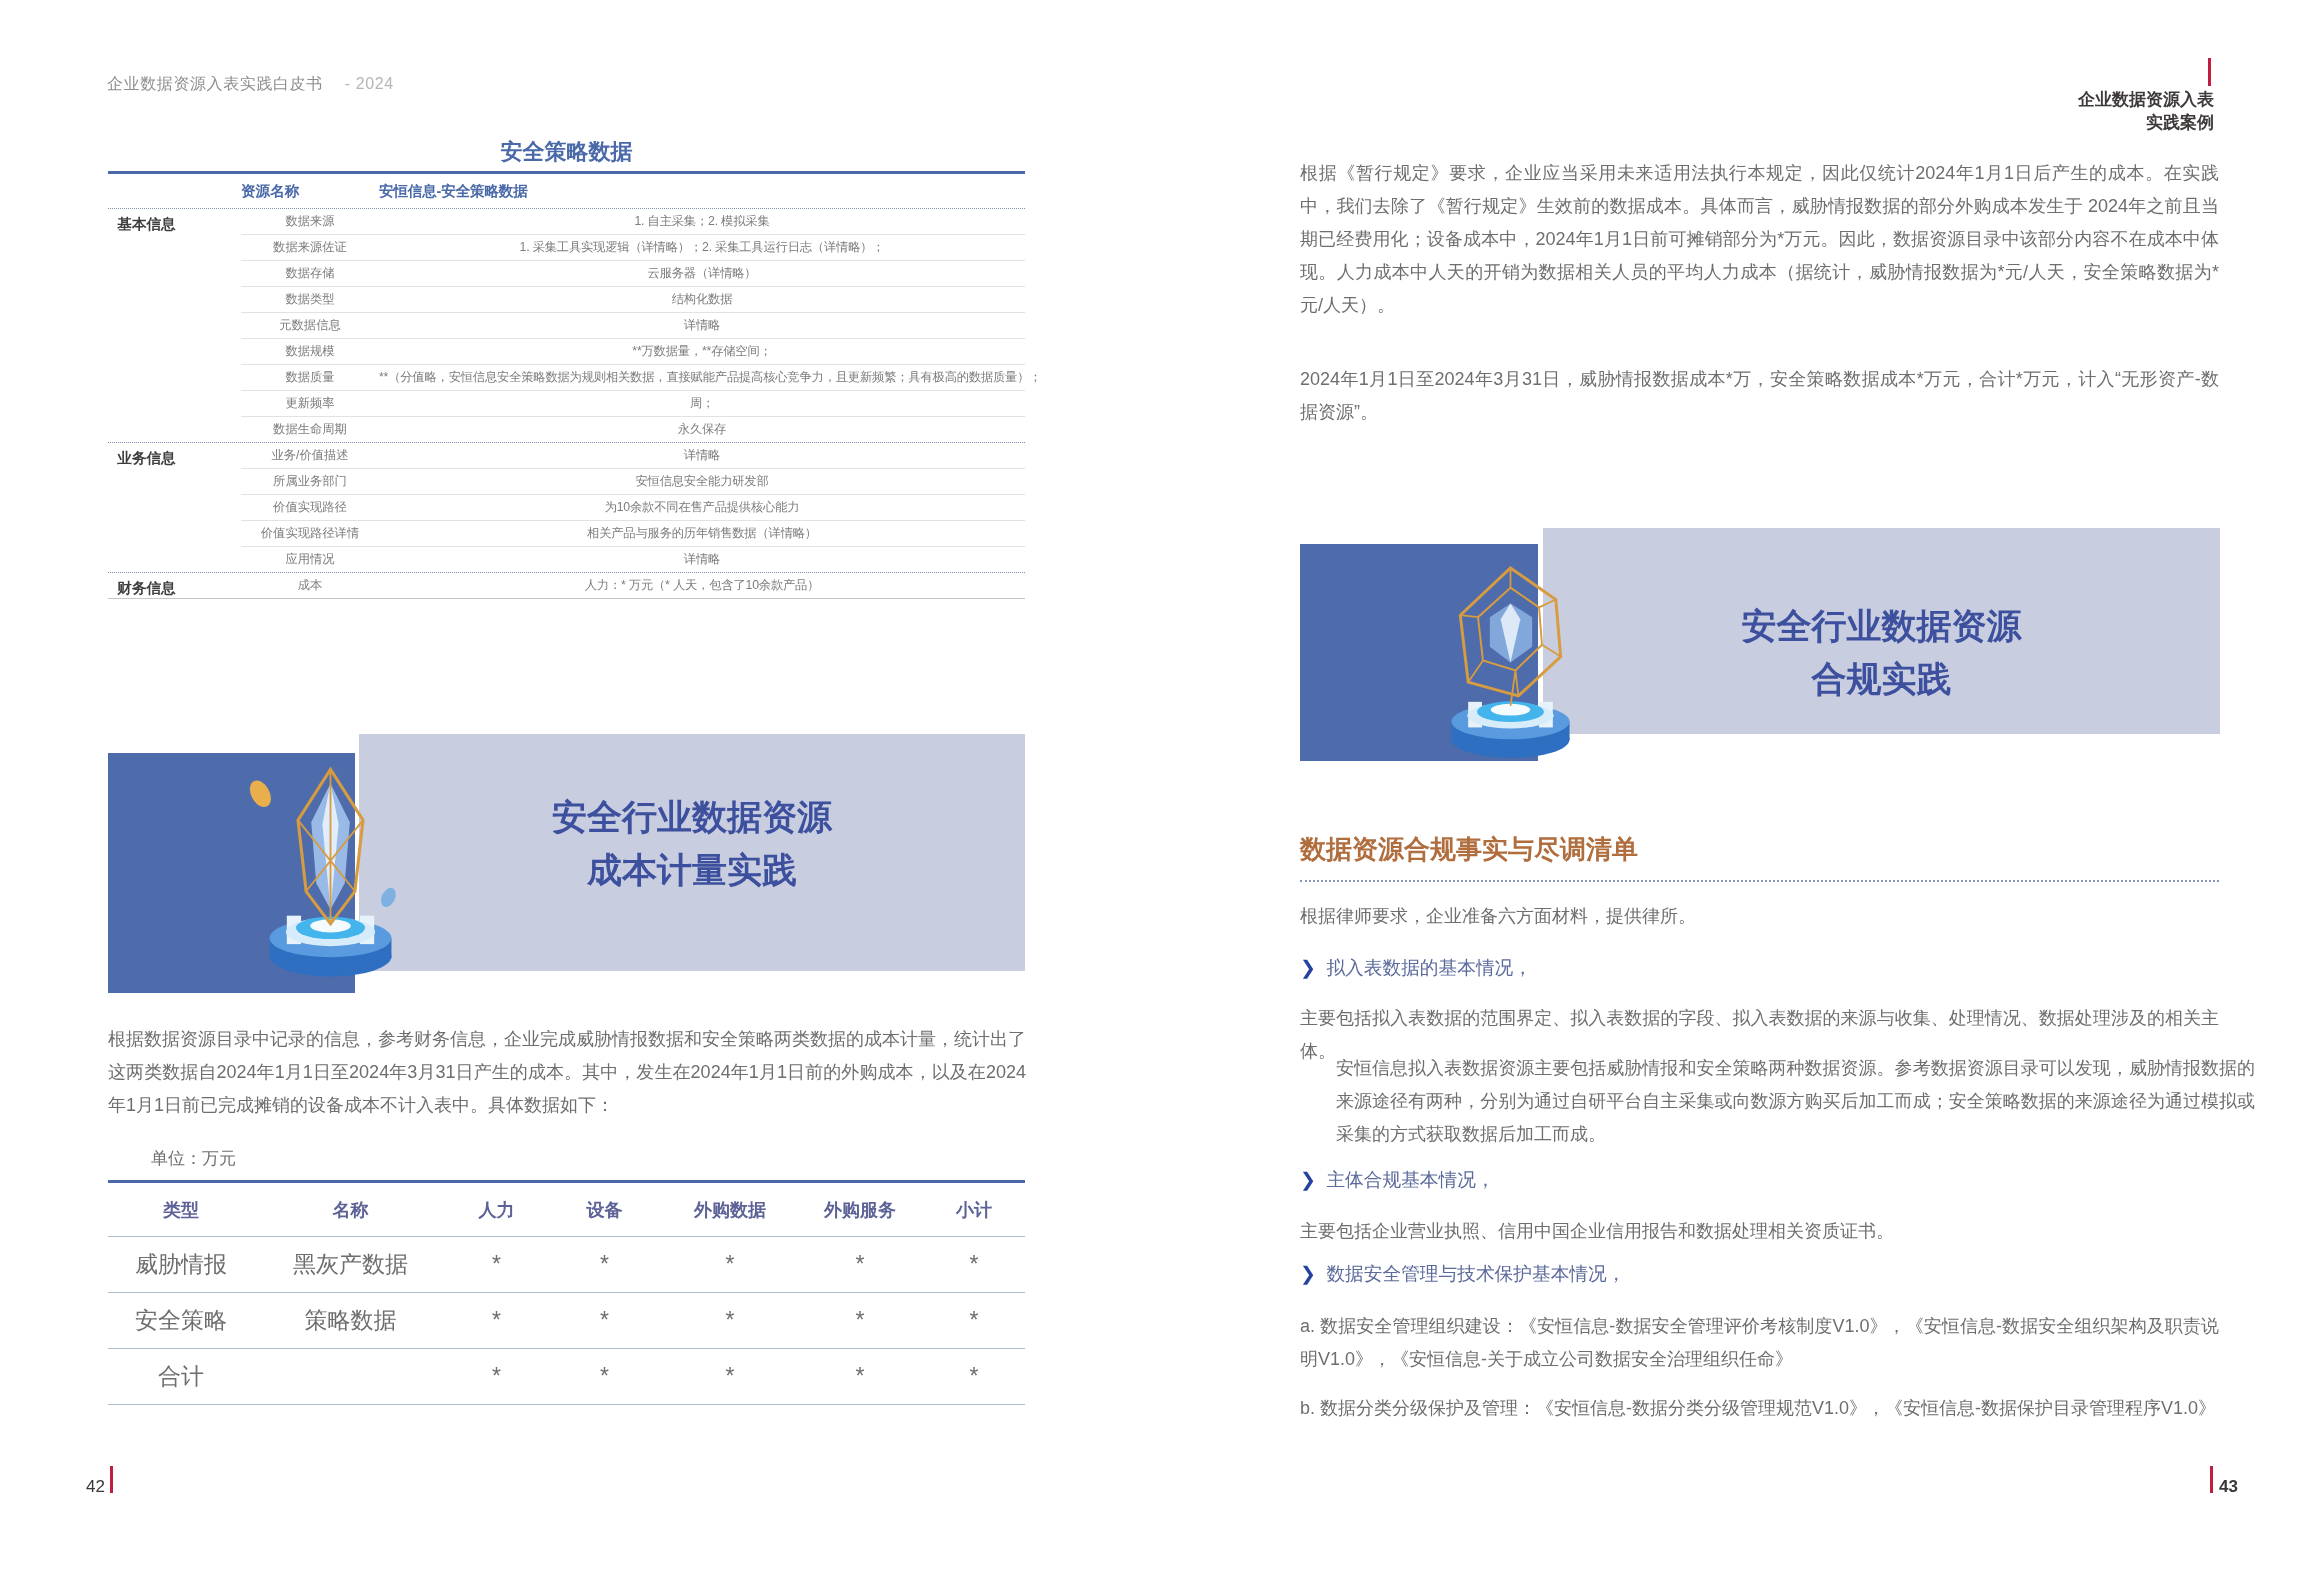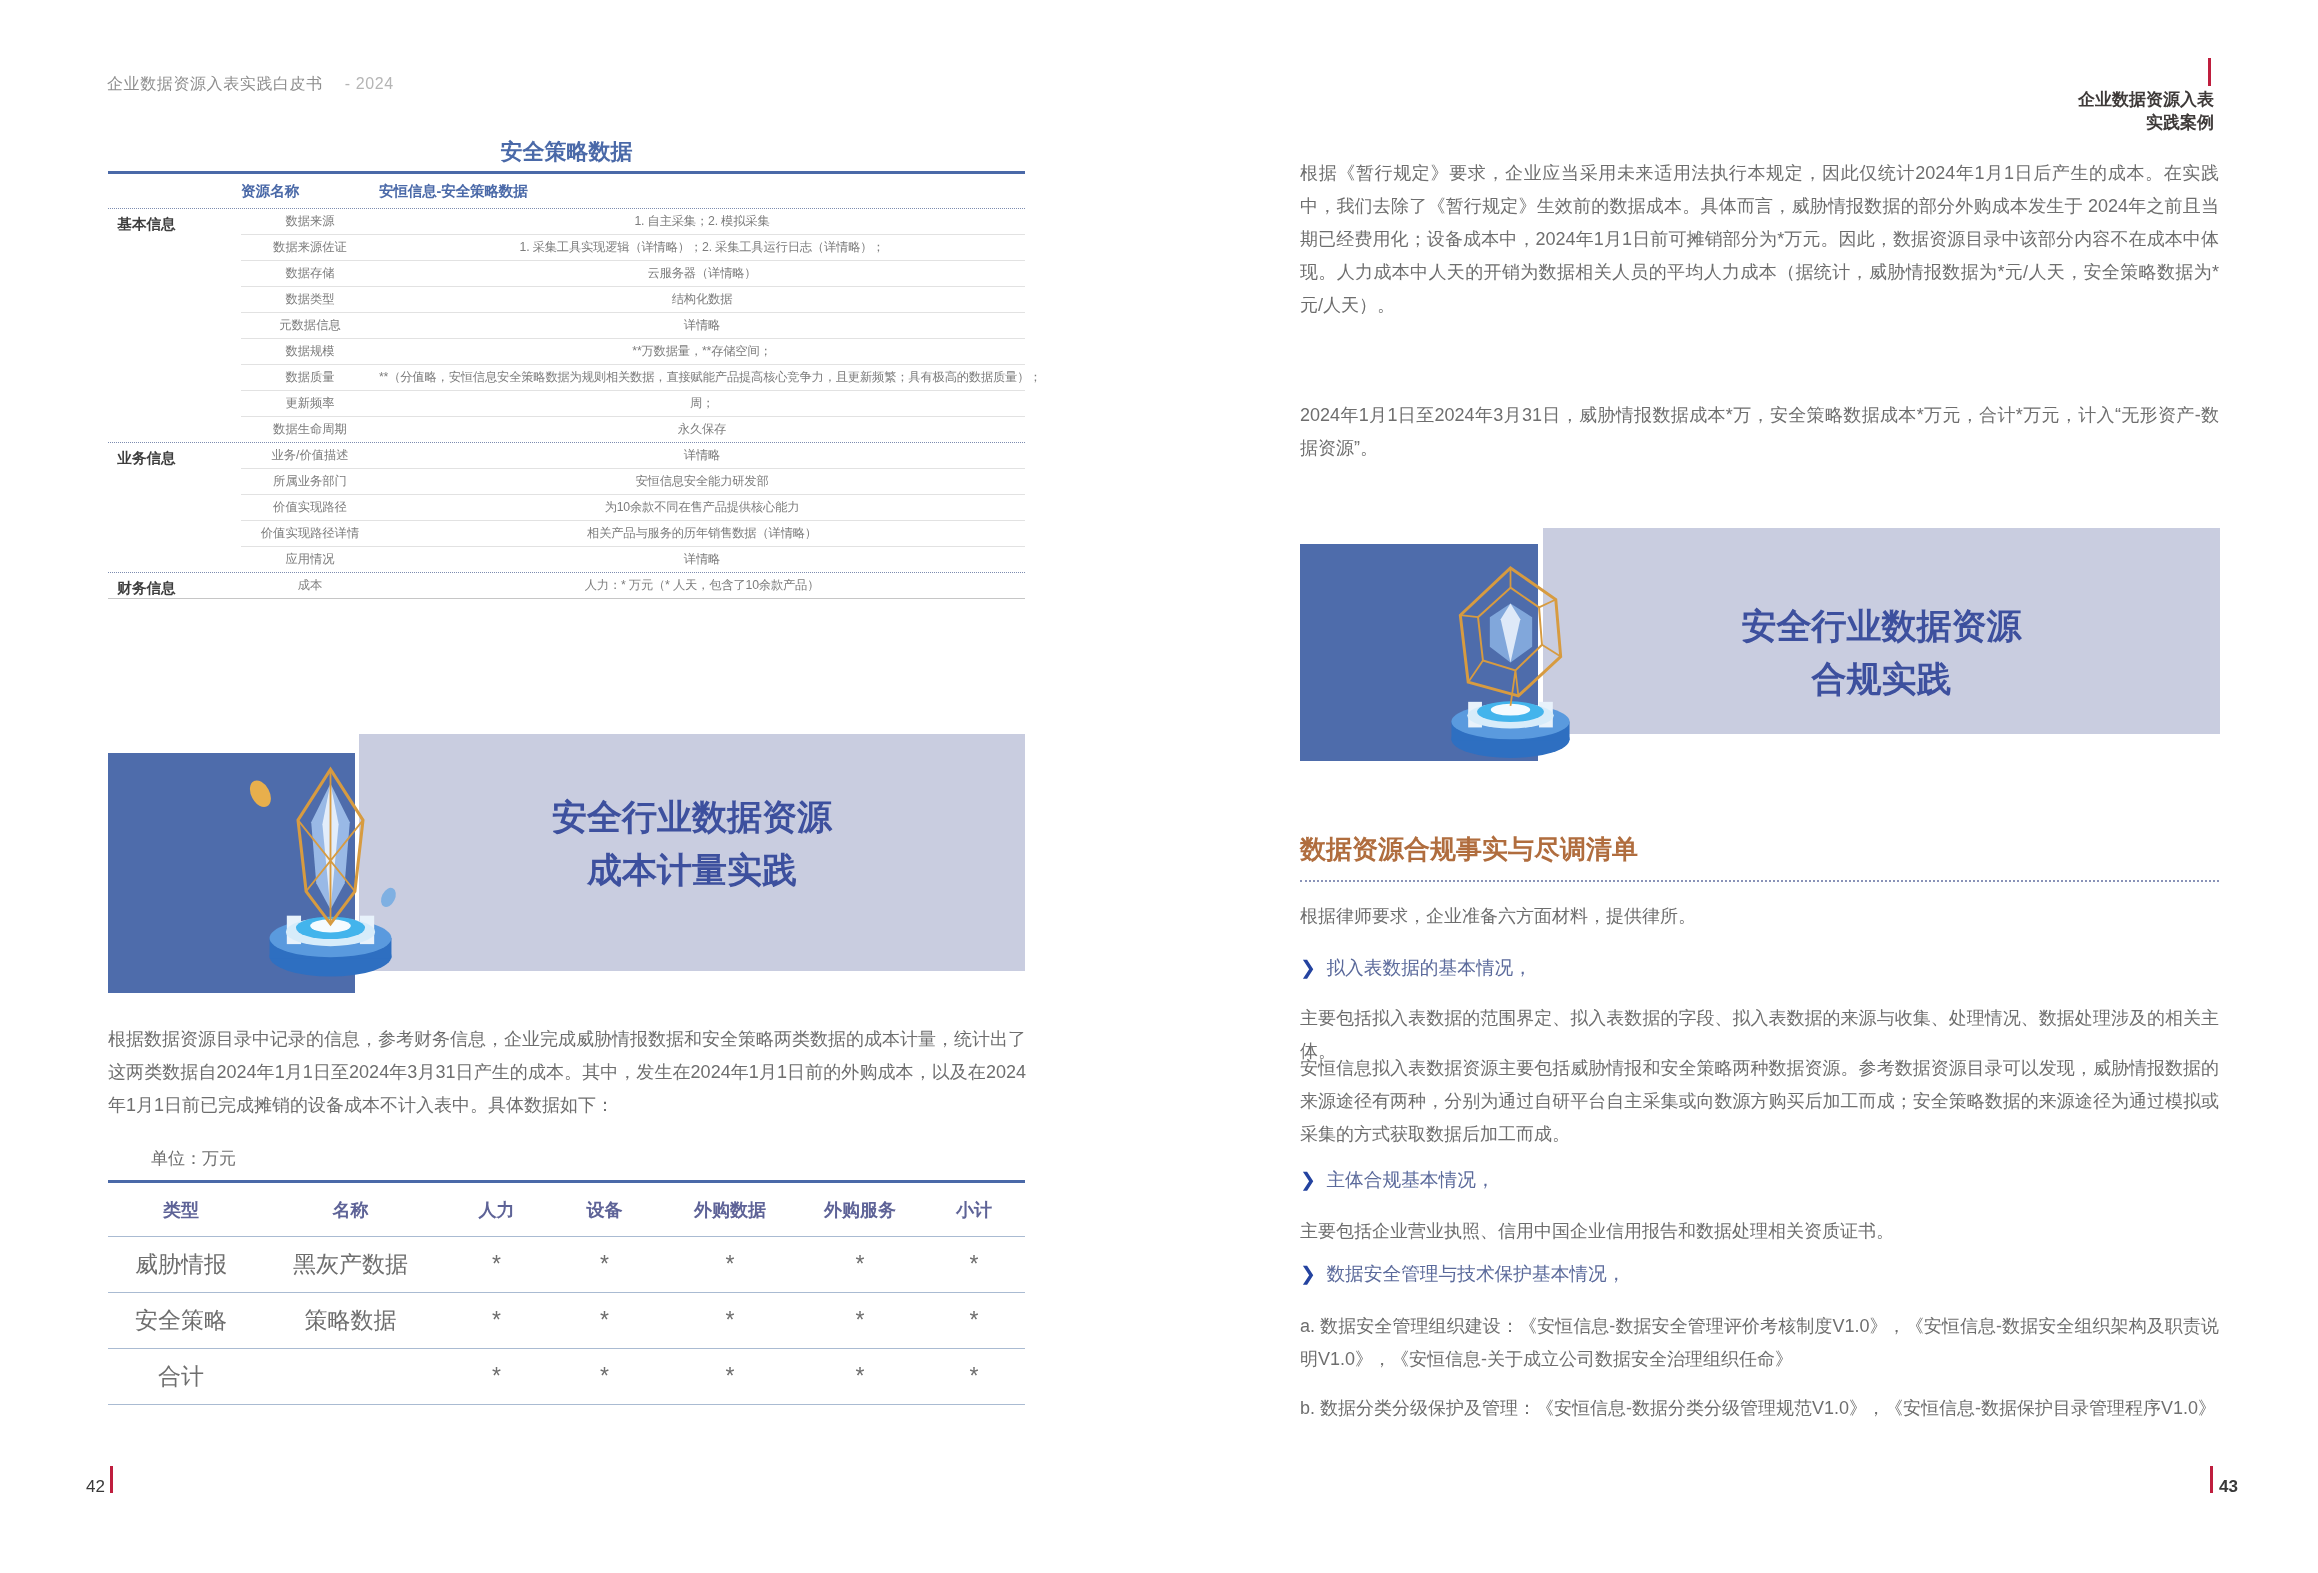--- a/index.html
+++ b/index.html
@@ -231,21 +231,21 @@
   <div class="abs pagenum" style="left:86px;top:1477px;">42</div>
   <div class="abs red-bar" style="left:110px;top:1466px;height:27px;"></div>
 
   <div class="abs red-bar" style="left:2208px;top:58px;height:28px;"></div>
   <div class="abs hdr-right">
     <div>企业数据资源入表</div>
     <div>实践案例</div>
   </div>
 
   <div class="abs body-text rp" style="top:157px;">根据《暂行规定》要求，企业应当采用未来适用法执行本规定，因此仅统计2024年1月1日后产生的成本。在实践中，我们去除了《暂行规定》生效前的数据成本。具体而言，威胁情报数据的部分外购成本发生于 2024年之前且当期已经费用化；设备成本中，2024年1月1日前可摊销部分为*万元。因此，数据资源目录中该部分内容不在成本中体现。人力成本中人天的开销为数据相关人员的平均人力成本（据统计，威胁情报数据为*元/人天，安全策略数据为*元/人天）。</div>
-  <div class="abs body-text rp" style="top:363px;margin-top:36px;">2024年1月1日至2024年3月31日，威胁情报数据成本*万，安全策略数据成本*万元，合计*万元，计入“无形资产-数据资源”。</div>
+  <div class="abs body-text rp" style="top:363px;">2024年1月1日至2024年3月31日，威胁情报数据成本*万，安全策略数据成本*万元，合计*万元，计入“无形资产-数据资源”。</div>
 
   <div class="abs banner" style="left:1300px;top:528px;width:920px;height:233px;">
     <div class="bn-blue" style="left:0;top:16px;width:238px;height:217px;"></div>
     <div class="bn-lav" style="left:243px;top:0;width:677px;height:206px;"></div>
     <svg class="bn-icon" style="left:117px;top:32px;" width="187" height="202" viewBox="0 0 190 205">
       <ellipse cx="95" cy="182" rx="60" ry="19" fill="#2e6fc1"></ellipse>
       <rect x="35" y="164" width="120" height="19" fill="#2e6fc1"></rect>
       <ellipse cx="95" cy="164" rx="60" ry="18" fill="#5a9ade"></ellipse>
       <rect x="52" y="144" width="14" height="26" fill="#e8f2fb"></rect>
       <rect x="124" y="144" width="14" height="26" fill="#e8f2fb"></rect>
@@ -267,21 +267,21 @@
   <div class="abs sec-head">数据资源合规事实与尽调清单</div>
   <div class="abs dotted-rule"></div>
 
   <div class="abs body-text rp" style="top:900px;">根据律师要求，企业准备六方面材料，提供律所。</div>
 
   <div class="abs bullet" style="top:955px;">
     <span class="arrow">❯</span>
     <span class="bl-label">拟入表数据的基本情况，</span>
   </div>
   <div class="abs body-text rp" style="top:1002px;">主要包括拟入表数据的范围界定、拟入表数据的字段、拟入表数据的来源与收集、处理情况、数据处理涉及的相关主体。</div>
-  <div class="abs body-text rp" style="top:1052px;">安恒信息拟入表数据资源主要包括威胁情报和安全策略两种数据资源。参考数据资源目录可以发现，威胁情报数据的来源途径有两种，分别为通过自研平台自主采集或向数源方购买后加工而成；安全策略数据的来源途径为通过模拟或采集的方式获取数据后加工而成。</div>
+  <div class="abs body-text rp" style="top:1052px;margin-left:36px;">安恒信息拟入表数据资源主要包括威胁情报和安全策略两种数据资源。参考数据资源目录可以发现，威胁情报数据的来源途径有两种，分别为通过自研平台自主采集或向数源方购买后加工而成；安全策略数据的来源途径为通过模拟或采集的方式获取数据后加工而成。</div>
 
   <div class="abs bullet" style="top:1167px;">
     <span class="arrow">❯</span>
     <span class="bl-label">主体合规基本情况，</span>
   </div>
   <div class="abs body-text rp" style="top:1215px;">主要包括企业营业执照、信用中国企业信用报告和数据处理相关资质证书。</div>
 
   <div class="abs bullet" style="top:1261px;">
     <span class="arrow">❯</span>
     <span class="bl-label">数据安全管理与技术保护基本情况，</span>

